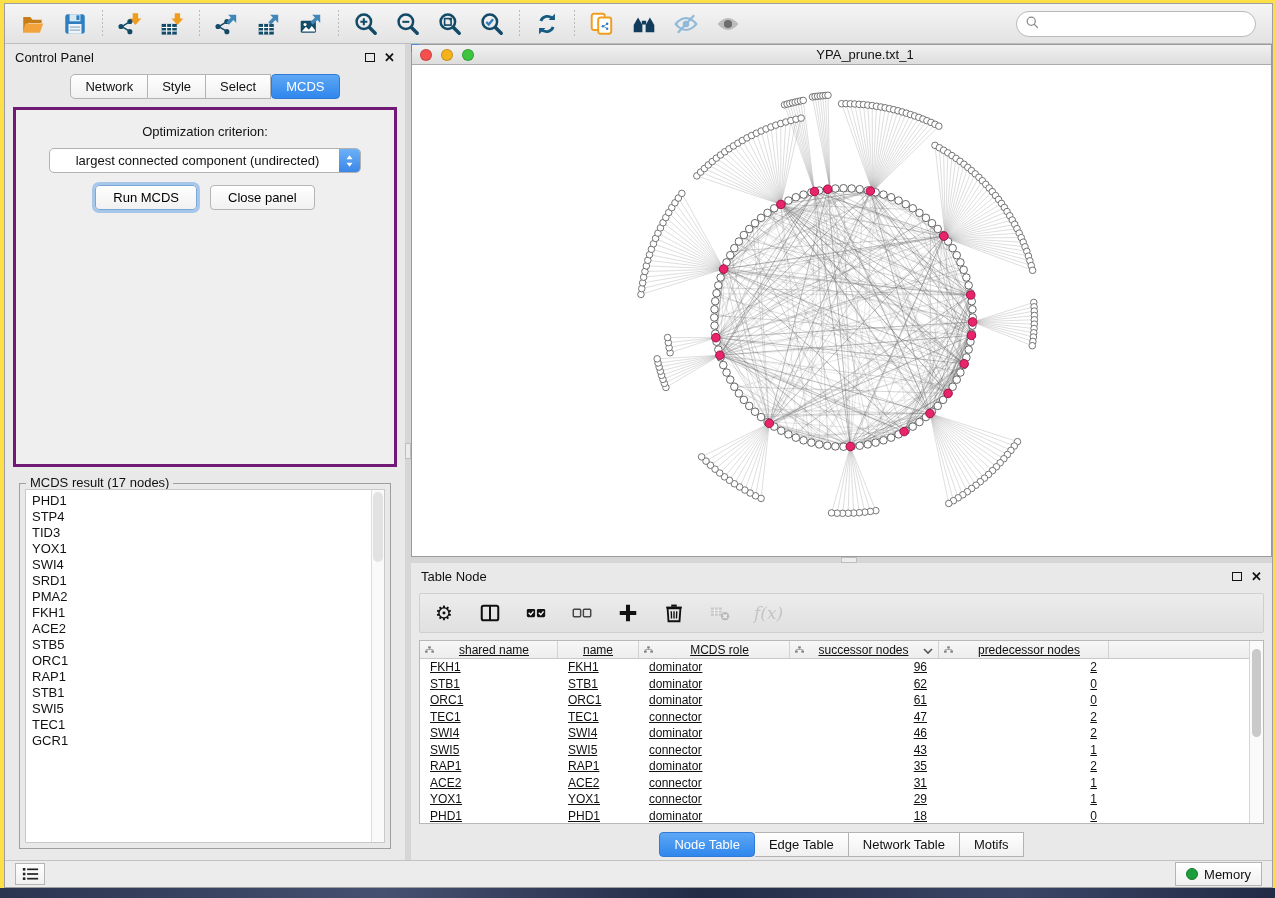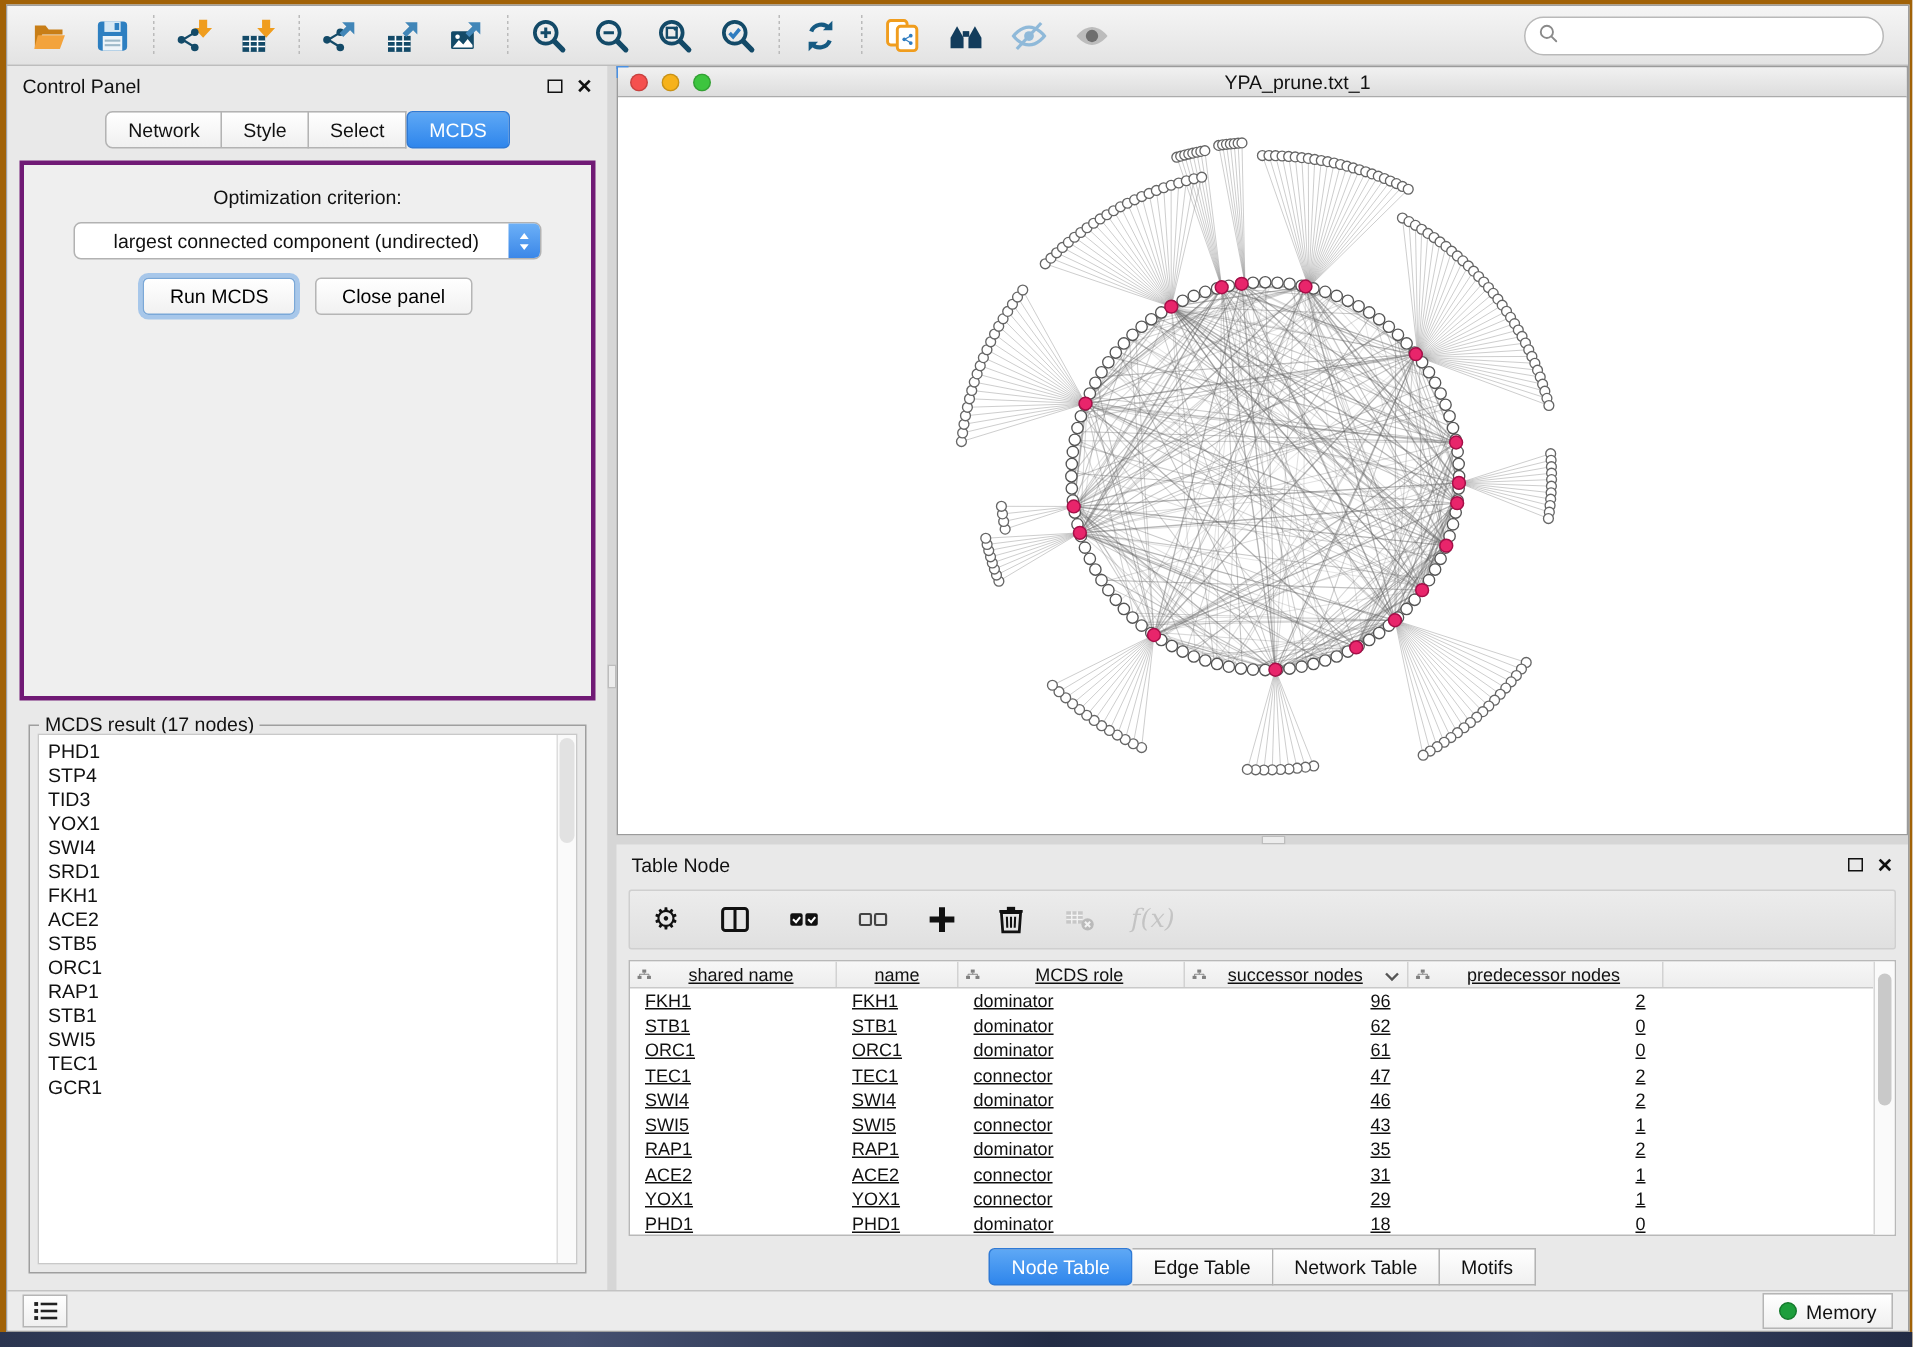--- a/index.html
+++ b/index.html
@@ -1,18 +1,18 @@
 <!DOCTYPE html>
 <html><head>
 <meta charset="utf-8">
 <style>
   * { box-sizing: border-box; margin: 0; padding: 0; }
   html,body { width:1275px; height:898px; overflow:hidden; }
   body { font-family:"Liberation Sans", sans-serif; font-size:13px; color:#111; }
-  .desktop { position:relative; width:1275px; height:898px; background:#a16207; }
+  .desktop { position:relative; width:1275px; height:898px; background:#fde047; }
   .wallpaper-bottom { position:absolute; left:0; right:0; bottom:0; height:10px;
     background:linear-gradient(90deg,#2b3550,#455070 30%,#232c45 55%,#3a4566 80%,#222b44); }
   .app { position:absolute; left:4px; top:3px; right:2px; bottom:10px; background:#e9e9e9;
     display:flex; flex-direction:column; border:1px solid #9f9f9f; }
 
   
   .toolbar { height:40px; flex:0 0 40px; background:linear-gradient(#f5f5f5,#e3e3e3);
     border-bottom:1px solid #bdbdbd; display:flex; align-items:center; padding:0 10px; }
   .tb-group { display:flex; align-items:center; gap:6px; }
   .tb-sep { width:1px; height:28px; margin:0 9px; background:repeating-linear-gradient(#bbb 0 2px, transparent 2px 4px); }
@@ -357,20 +357,21 @@
         <div class="groupbox">
           <span class="groupbox-title">MCDS result (17 nodes)</span>
           <div class="mcds-list">
             <div class="mcds-list-items">
                 <div class="list-item">PHD1</div>
                 <div class="list-item">STP4</div>
                 <div class="list-item">TID3</div>
                 <div class="list-item">YOX1</div>
                 <div class="list-item">SWI4</div>
                 <div class="list-item">SRD1</div>
+                <div class="list-item">PMA2</div>
                 <div class="list-item">FKH1</div>
                 <div class="list-item">ACE2</div>
                 <div class="list-item">STB5</div>
                 <div class="list-item">ORC1</div>
                 <div class="list-item">RAP1</div>
                 <div class="list-item">STB1</div>
                 <div class="list-item">SWI5</div>
                 <div class="list-item">TEC1</div>
                 <div class="list-item">GCR1</div>
               </div>

